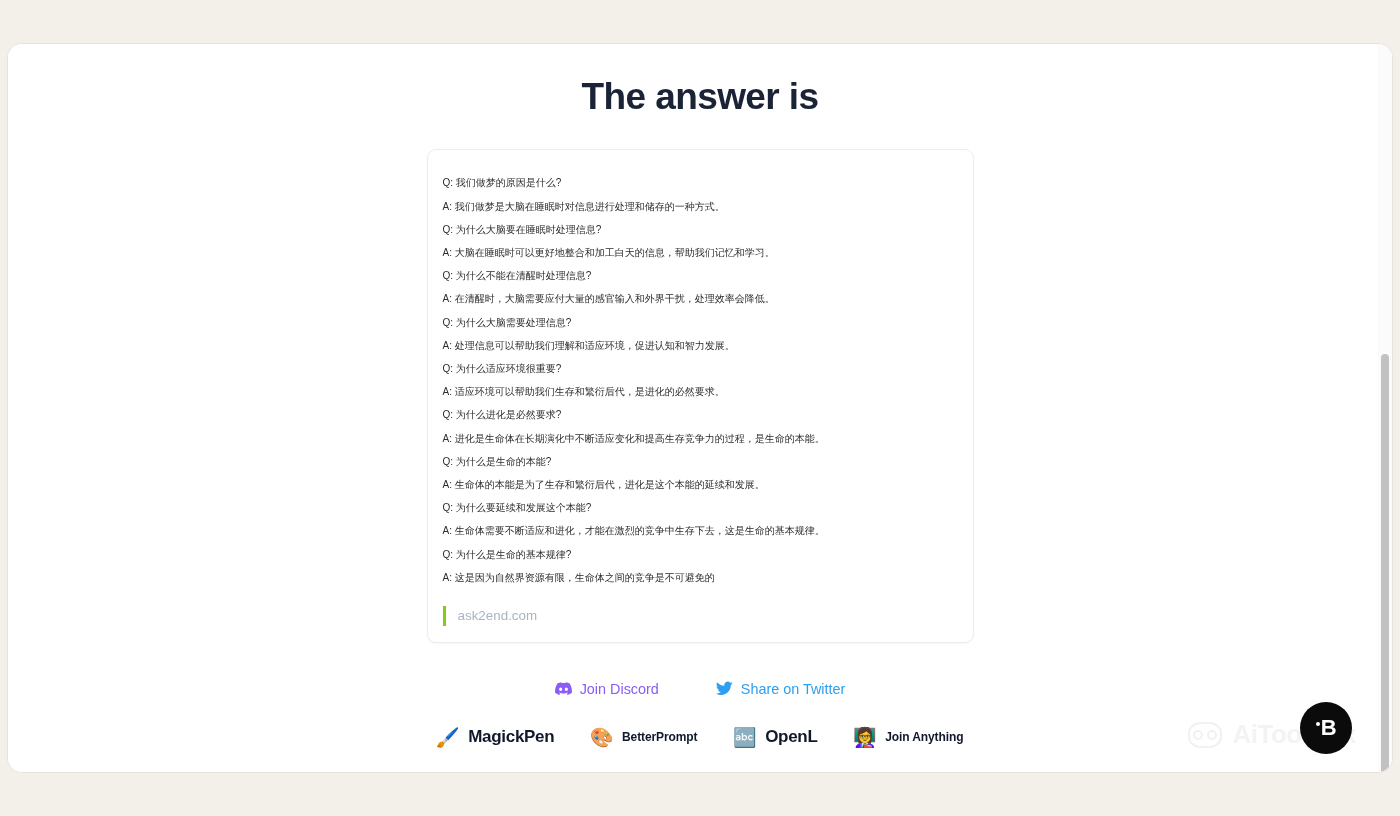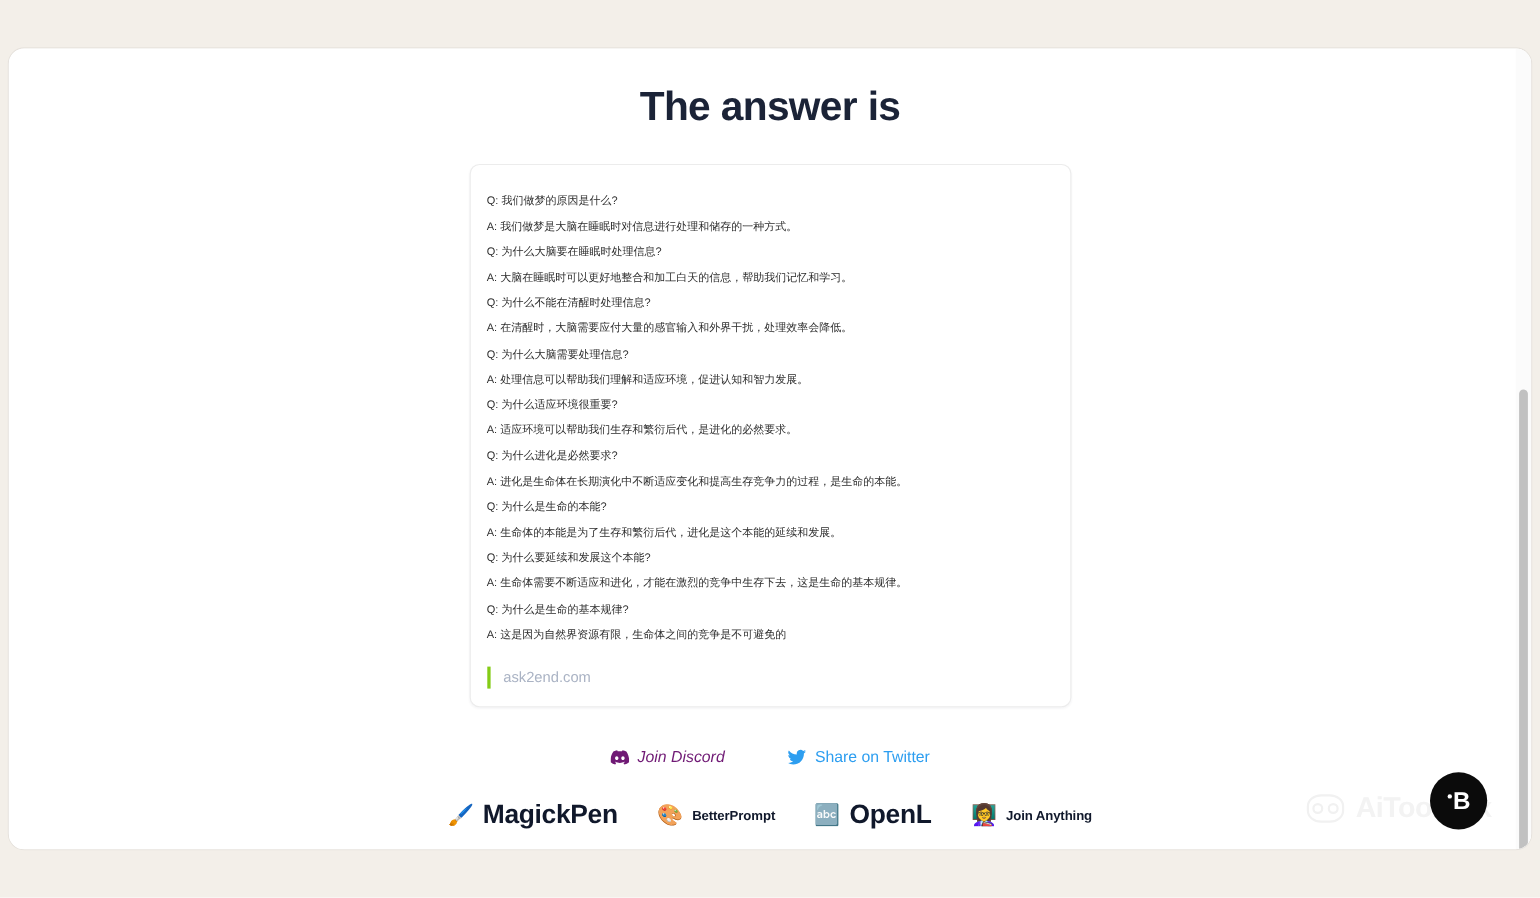--- a/index.html
+++ b/index.html
@@ -105,21 +105,21 @@
   }
 
   .social-link .s-icon {
     display: inline-flex;
     align-items: center;
     justify-content: center;
     width: 17px;
     height: 17px;
   }
 
-  .discord-link { color: #701a75; font-style: italic; }
+  .discord-link { color: #8b5cf6; }
   .twitter-link { color: #2d9ef0; }
 
   
   .products-title {
     text-align: center;
     margin-top: 31px;
     font-size: 15.2px;
     color: #aeb7c8;
     letter-spacing: 0.1px;
   }
@@ -141,21 +141,21 @@
     color: #10182b;
   }
 
   .product-emoji {
     font-size: 19px;
     line-height: 1;
     font-family: "DejaVu Sans", sans-serif;
   }
 
   .product-name {
-    font-size: 24px;
+    font-size: 17px;
     font-weight: 700;
     letter-spacing: -0.3px;
     color: #10182b;
     white-space: nowrap;
   }
   .product-name.small {
     font-size: 12px;
     letter-spacing: -0.1px;
   }
 

